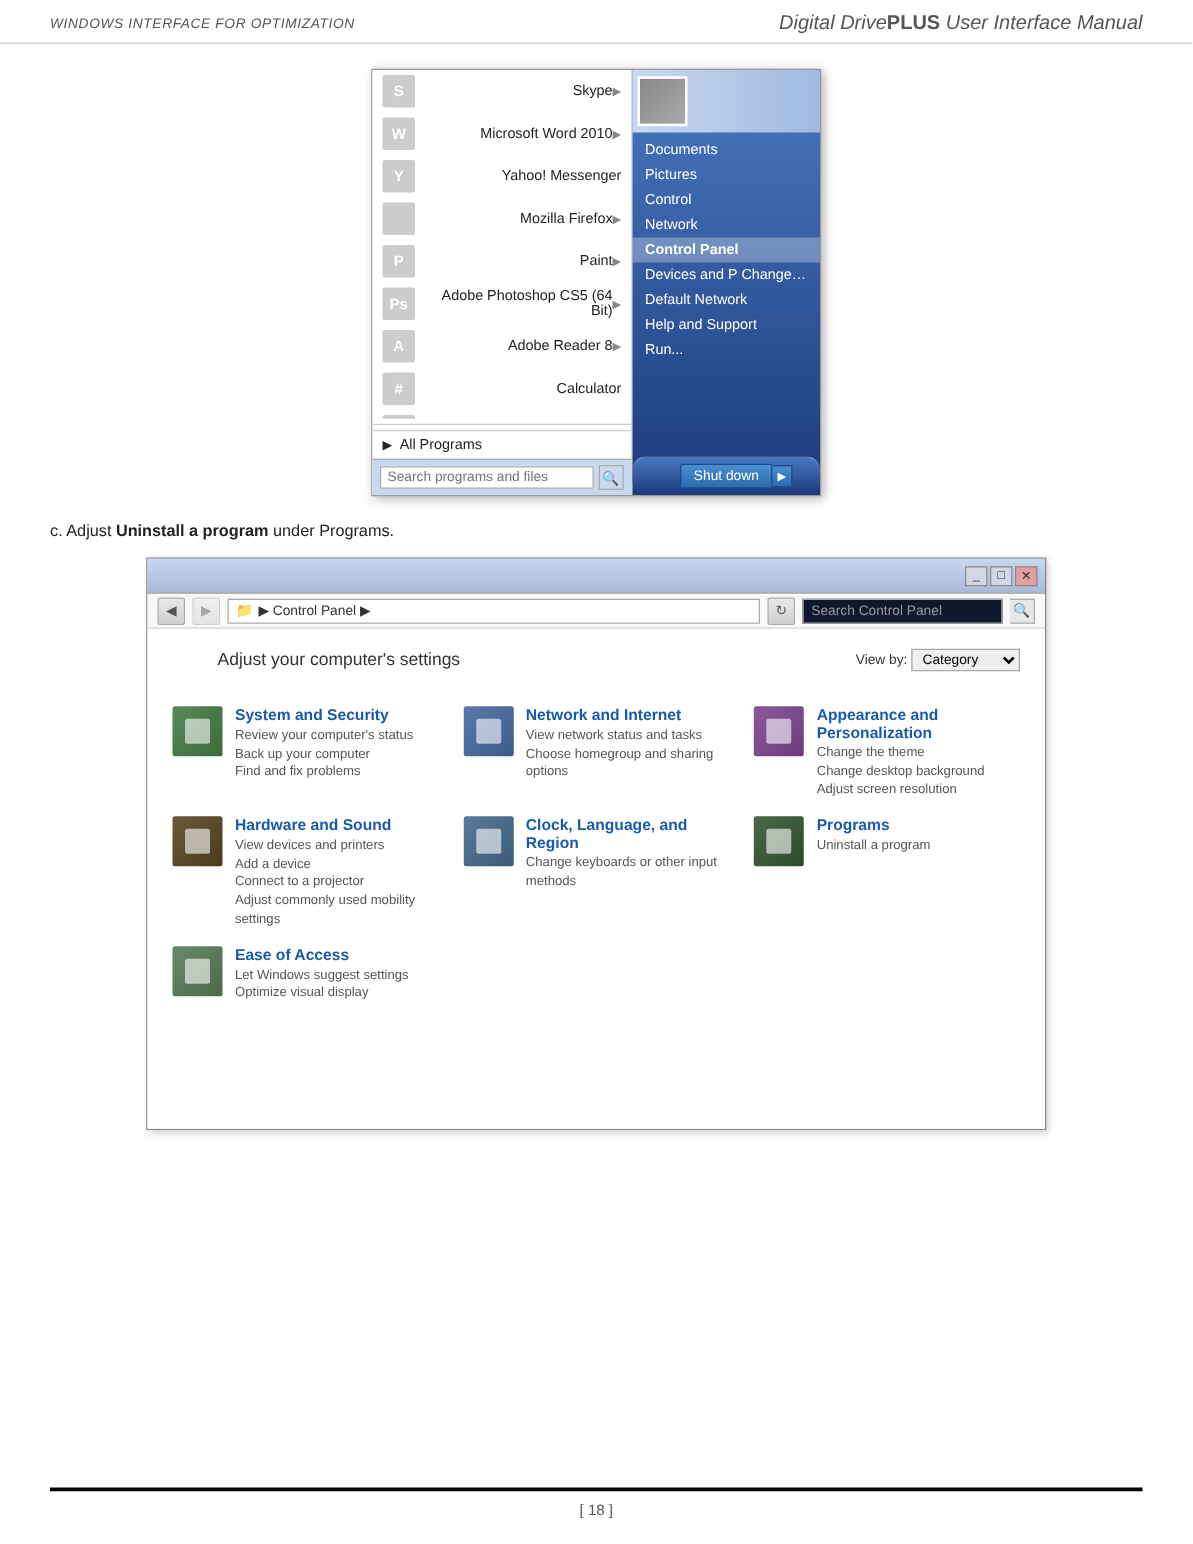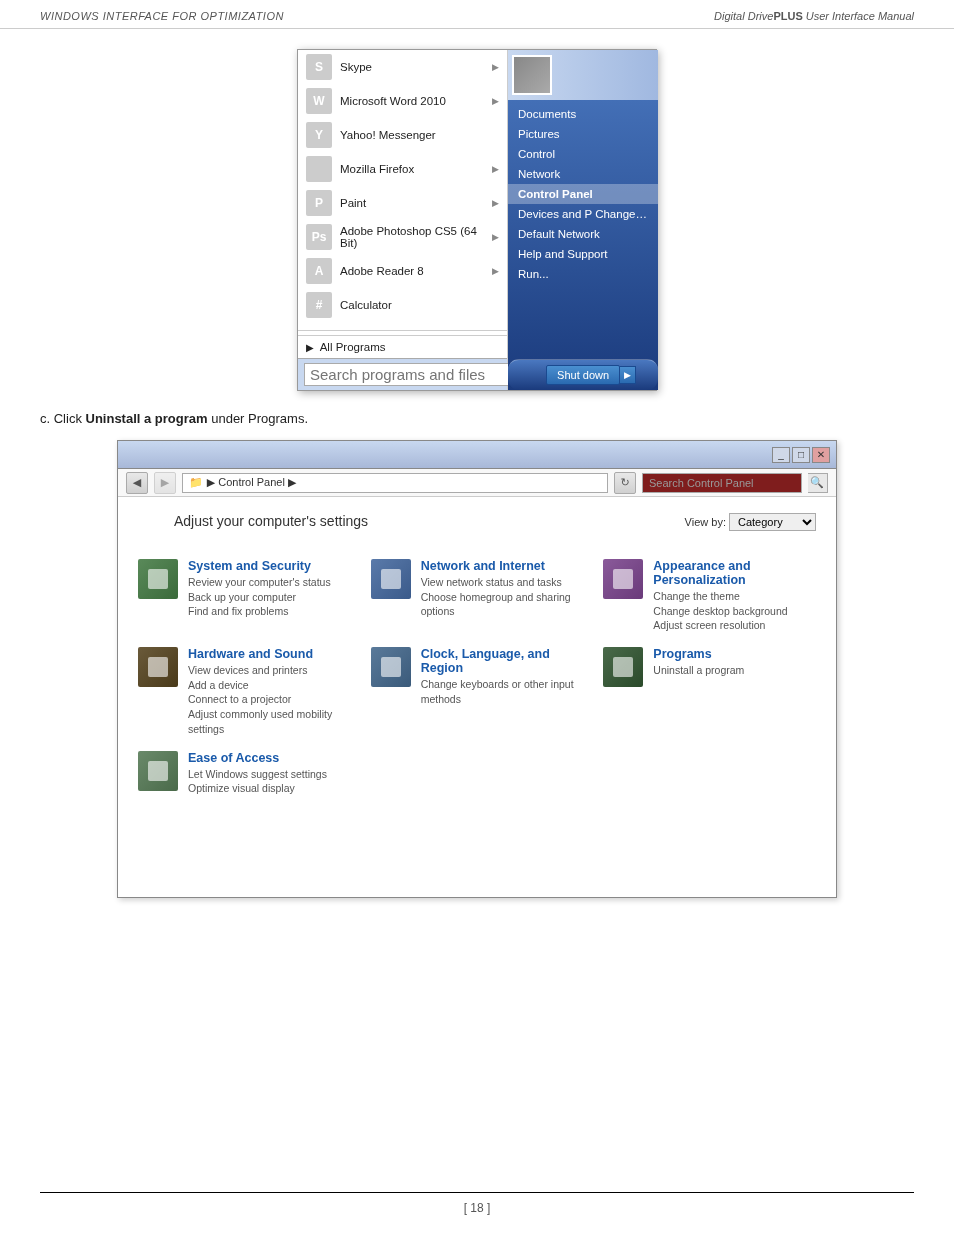--- a/index.html
+++ b/index.html
@@ -19,21 +19,21 @@
       padding: 10px 40px 6px 40px;
       border-bottom: 1px solid #ccc;
     }
     .page-header .left-title {
       font-style: italic;
       font-size: 11px;
       color: #555;
       letter-spacing: 0.5px;
     }
     .page-header .right-title {
-      font-size: 11px;
+      font-size: 16px;
       color: #555;
     }
     .page-header .right-title span {
       font-style: italic;
     }
     .page-header .right-title strong {
       font-weight: bold;
       font-style: normal;
     }
 
@@ -94,20 +94,21 @@
       border-radius: 2px;
       display: flex;
       align-items: center;
       justify-content: center;
       font-size: 12px;
       font-weight: bold;
       color: #fff;
     }
     .start-menu-item .app-name {
       flex: 1;
+      text-align: right;
     }
     .start-menu-item .arrow {
       font-size: 9px;
       color: #888;
     }
 
     .icon-skype { background: linear-gradient(135deg, #00aff0, #0078d7); }
     .icon-word { background: linear-gradient(135deg, #1e5bba, #2b7ed6); }
     .icon-yahoo { background: linear-gradient(135deg, #7b0099, #9b11b8); }
     .icon-firefox { background: linear-gradient(135deg, #e66000, #ff9500); }
@@ -138,21 +139,21 @@
       display: flex;
       align-items: center;
       border-top: 1px solid #aaa;
       background: #c8d8f0;
       padding: 4px 6px;
     }
     .start-menu-search input {
       flex: 1;
       border: 1px solid #aaa;
       padding: 2px 5px;
-      font-size: 15px;
+      font-size: 11px;
       outline: none;
       background: #fff;
     }
     .start-menu-search .search-btn {
       margin-left: 4px;
       width: 20px;
       height: 20px;
       background: #c8d8f0;
       border: 1px solid #aaa;
       display: flex;
@@ -311,21 +312,21 @@
       display: flex;
       align-items: center;
       padding: 0 6px;
       font-size: 11px;
       color: #333;
     }
     .addr-search {
       width: 160px;
       height: 20px;
       border: 1px solid #aaa;
-      background: #7f1d1d;
+      background: #0f172a;
       display: flex;
       align-items: center;
       padding: 0 6px;
       font-size: 11px;
       color: #999;
     }
     .addr-search-btn {
       width: 20px;
       height: 20px;
       border: 1px solid #aaa;
@@ -417,21 +418,21 @@
 
     
     .page-footer {
       position: absolute;
       bottom: 20px;
       left: 0;
       right: 0;
       text-align: center;
       font-size: 12px;
       color: #555;
-      border-top: 1px solid #000000;
+      border-top: 3px solid #000000;
       padding-top: 8px;
       margin: 0 40px;
     }
   </style>
 </head>
 <body>
 
 <div class="page-header">
   <span class="left-title">WINDOWS INTERFACE FOR OPTIMIZATION</span>
   <span class="right-title">
@@ -523,21 +524,21 @@
           <div class="start-menu-footer">
             <button class="shutdown-btn">Shut down</button>
             <button class="shutdown-arrow">▶</button>
           </div>
         </div>
       </div>
     </div>
   </div>
 
   <div class="step-c">
-    <span>c. Click </span><strong>Uninstall a program</strong><span> under Programs.</span>
+    <span>c. Adjust </span><strong>Uninstall a program</strong><span> under Programs.</span>
   </div>
 
   <div class="control-panel-window">
 
     <div class="window-titlebar">
       <span style="font-size:11px;color:#333;"></span>
       <div class="window-controls">
         <div class="window-btn minimize">_</div>
         <div class="window-btn maximize">□</div>
         <div class="window-btn close">✕</div>

